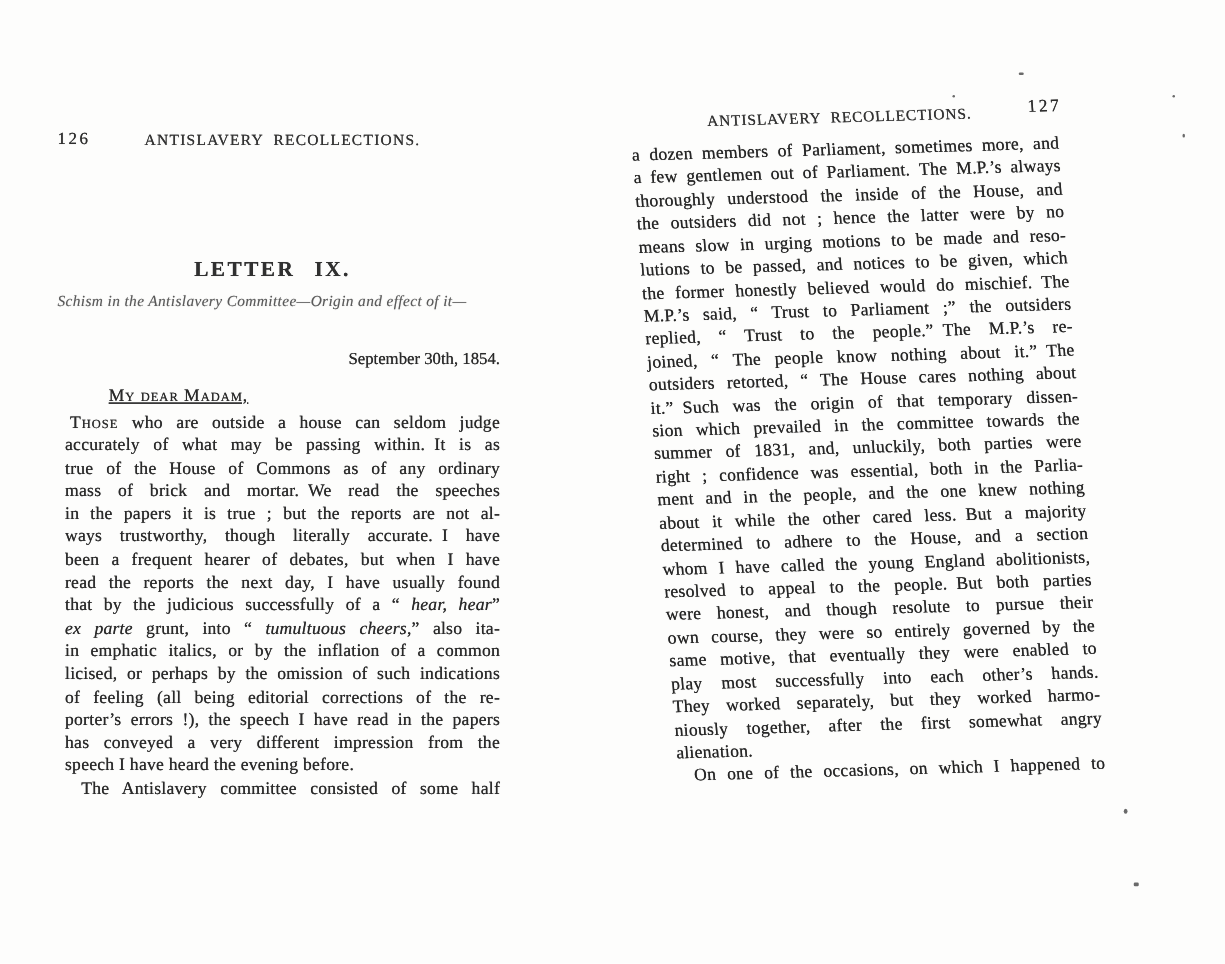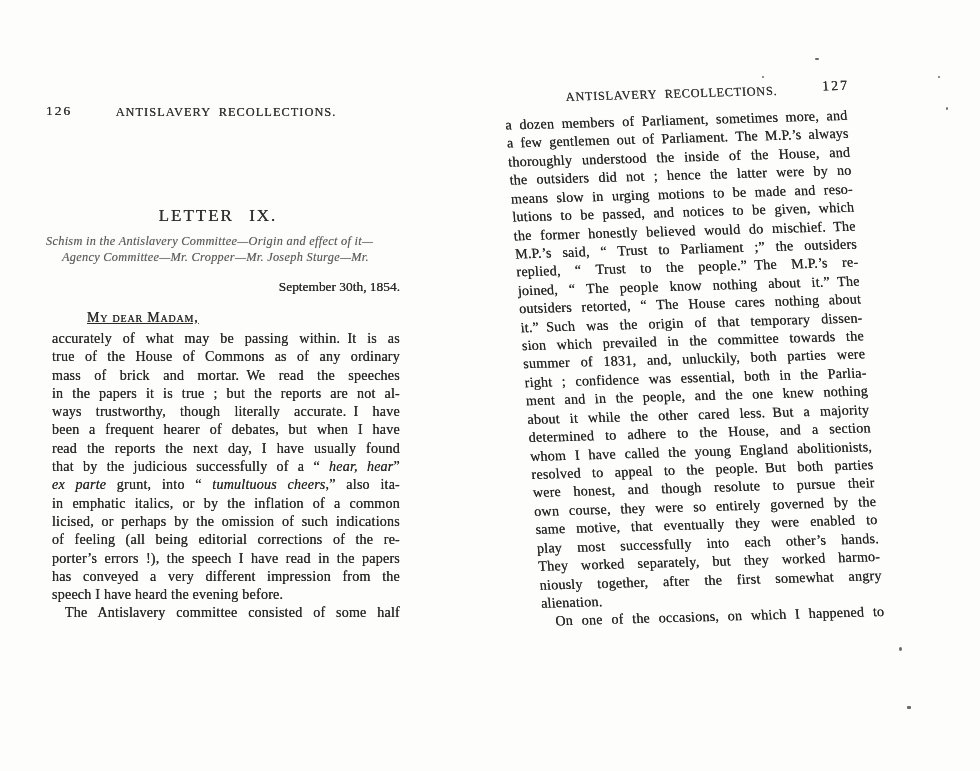--- a/index.html
+++ b/index.html
@@ -10,21 +10,21 @@
     color:#2a2a2a;
     -webkit-font-smoothing:antialiased;
   }
   .ink{text-shadow:0 0 .45px rgba(40,40,40,.85),0 0 1px rgba(40,40,40,.18);}
 
   
   .lp-pagenum{position:absolute;left:46px;top:103px;font-size:13.5px;letter-spacing:2px;color:#2e2e2e;}
   .lp-header{position:absolute;left:52px;top:105px;width:348px;text-align:center;
     font-size:12.4px;letter-spacing:1px;word-spacing:4px;color:#343434;}
   .lp-title{position:absolute;left:44px;top:206px;width:348px;text-align:center;
-    font-size:17px;letter-spacing:2px;word-spacing:9px;color:#303030;}
+    font-size:17px;letter-spacing:2px;word-spacing:9px;color:#303030;font-weight:bold;}
   .lp-summary{position:absolute;left:46px;top:233px;width:372px;
     font-style:italic;font-size:12.3px;line-height:16px;letter-spacing:.3px;
     color:#5a5a5a;text-shadow:0 0 .7px rgba(90,90,90,.5);}
   .lp-summary .line{text-align:left;text-align-last:left;}
   .lp-summary .hang{margin-left:16px;}
   .lp-date{position:absolute;left:52px;top:279px;width:348px;text-align:right;font-size:13.4px;}
   .lp-salutation{position:absolute;left:87px;top:310px;font-size:14px;text-decoration:underline;}
   .lp-body{position:absolute;left:52px;top:329px;width:348px;
     font-size:14.1px;line-height:18.3px;letter-spacing:.2px;}
 
@@ -52,27 +52,27 @@
 <body>
 
 <div class="scan">
 
   <div>
     <div class="lp-pagenum ink">126</div>
     <div class="lp-header ink">ANTISLAVERY RECOLLECTIONS.</div>
     <div class="lp-title ink">LETTER IX.</div>
     <div class="lp-summary">
         <div class="line"><span>Schism in the Antislavery Committee—Origin and effect of it—</span></div>
-        <div class="line hang"><span>Agency Committee—Mr. Cropper—Mr. Joseph Sturge—Mr.</span></div>
       </div>
     <div class="lp-date ink">September 30th, 1854.</div>
     <div class="lp-salutation ink">
       <span class="sc">My dear Madam,</span>
     </div>
     <div class="lp-body ink">
+        <div class="line ind-sm"><span class="sc">Those</span><span> who are outside a house can seldom judge</span></div>
         <div class="line"><span>accurately of what may be passing within. It is as</span></div>
         <div class="line"><span>true of the House of Commons as of any ordinary</span></div>
         <div class="line"><span>mass of brick and mortar. We read the speeches</span></div>
         <div class="line"><span>in the papers it is true ; but the reports are not al-</span></div>
         <div class="line"><span>ways trustworthy, though literally accurate. I have</span></div>
         <div class="line"><span>been a frequent hearer of debates, but when I have</span></div>
         <div class="line"><span>read the reports the next day, I have usually found</span></div>
         <div class="line"><span>that by the judicious successfully of a “ </span><em>hear, hear</em><span>”</span></div>
         <div class="line"><em>ex parte</em><span> grunt, into “ </span><em>tumultuous cheers</em><span>,” also ita-</span></div>
         <div class="line"><span>in emphatic italics, or by the inflation of a common</span></div>

